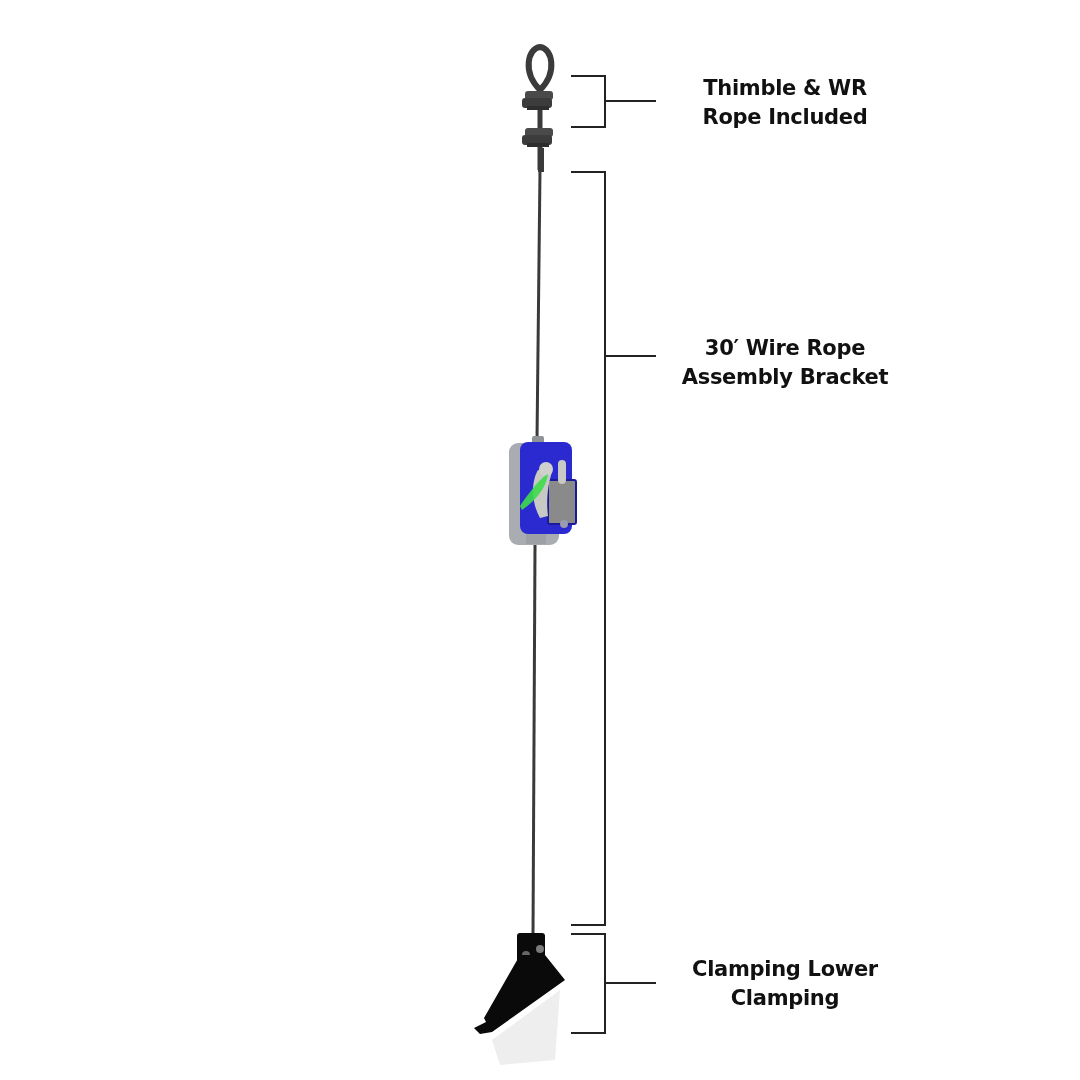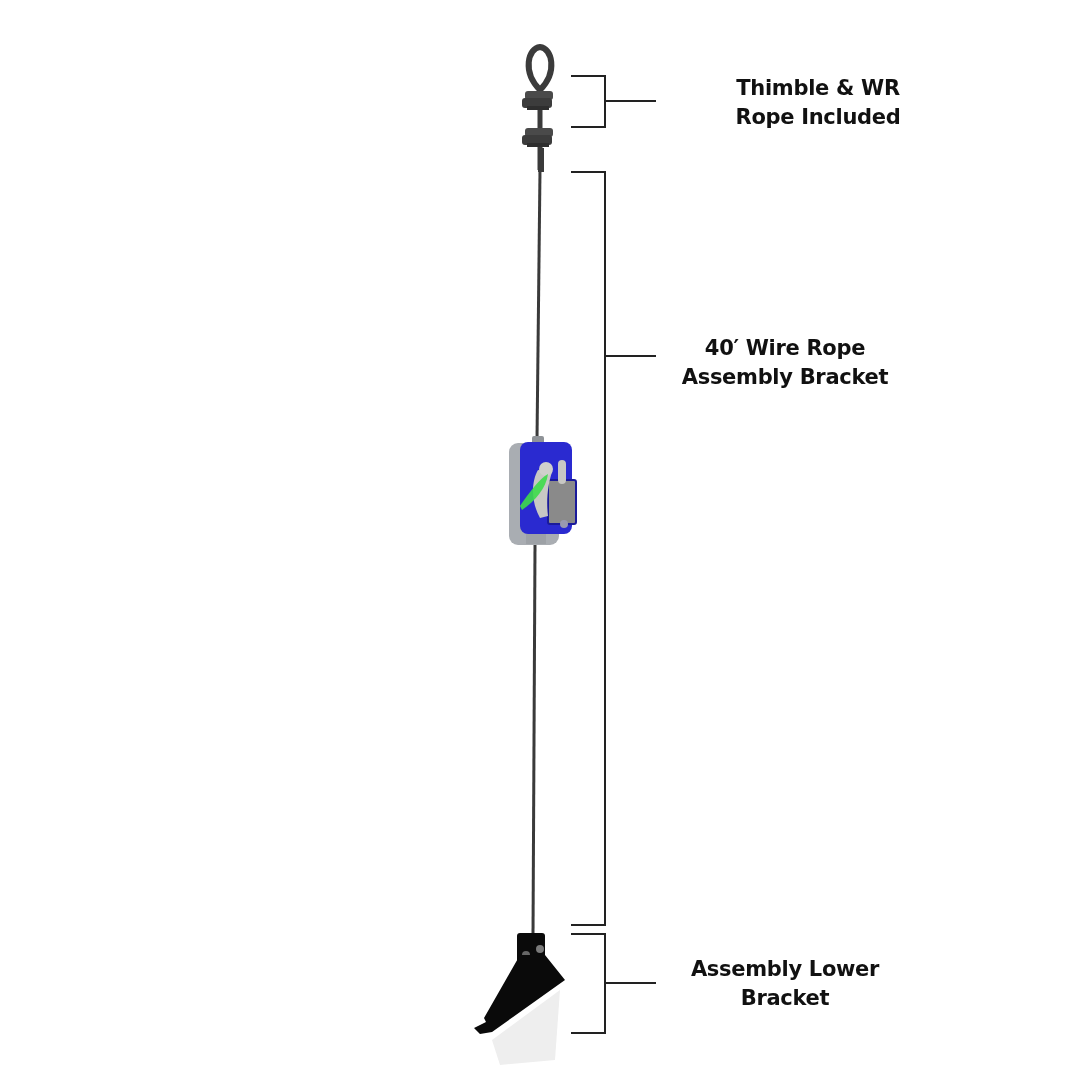--- a/index.html
+++ b/index.html
@@ -63,26 +63,26 @@
     <path d="M520 955 L545 955 L565 980 L492 1032 L480 1034 L474 1028 L486 1022 L484 1018 Z" fill="#0a0a0a"></path>
   </g>
 
   <g stroke="#222222" stroke-width="2" fill="none">
     <path d="M571 76 L605 76 L605 127 L571 127 M605 101 L656 101"></path>
     <path d="M571 172 L605 172 L605 925 L571 925 M605 356 L656 356"></path>
     <path d="M571 934 L605 934 L605 1033 L571 1033 M605 983 L656 983"></path>
   </g>
 </svg>
 
-<div class="label" style="left:688px; top:74px;">
+<div class="label" style="left:655px; top:74px;">
   <span>Thimble &amp; WR</span>
   <span>Rope Included</span>
 </div>
 
 <div class="label" style="left:655px; top:334px;">
-  <span>40′ Wire Rope</span>
+  <span>30′ Wire Rope</span>
   <span>Assembly Bracket</span>
 </div>
 
 <div class="label" style="left:655px; top:955px;">
-  <span>Assembly Lower</span>
-  <span>Bracket</span>
+  <span>Clamping Lower</span>
+  <span>Clamping</span>
 </div>
 
 </body></html>

